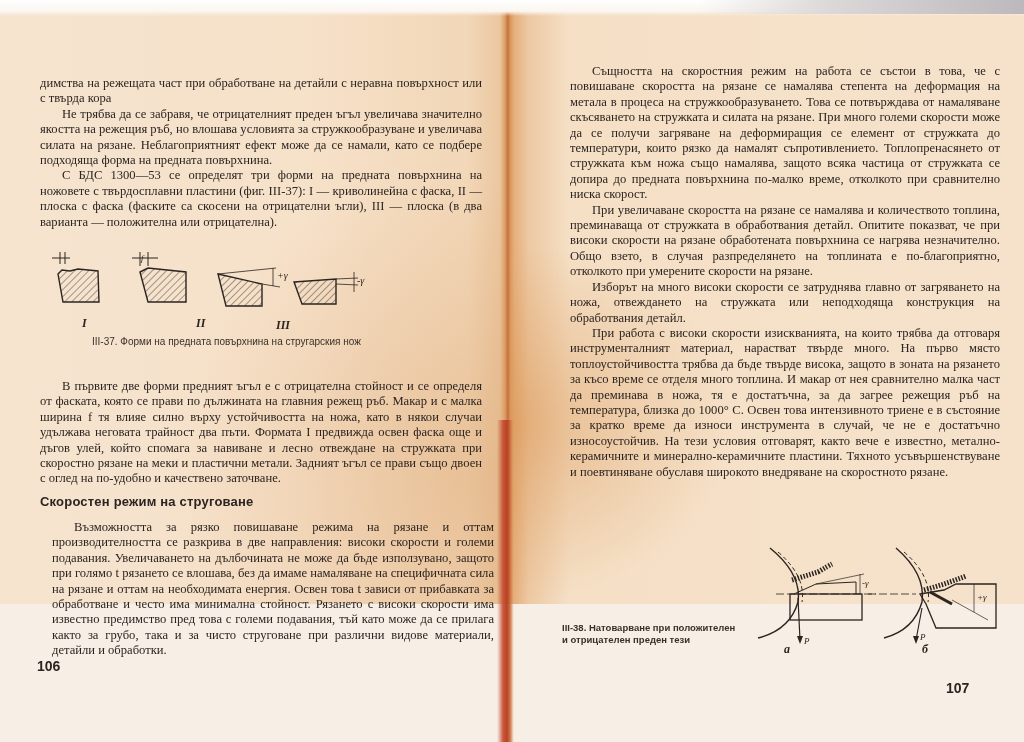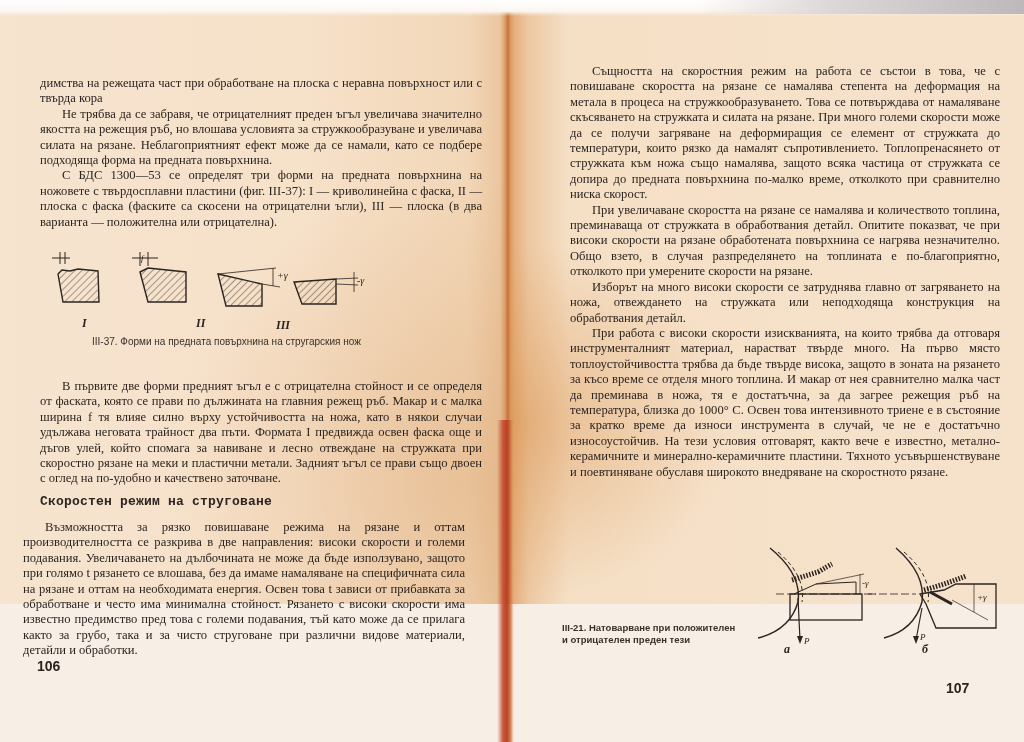--- a/index.html
+++ b/index.html
@@ -48,21 +48,21 @@
     position:absolute;
     font-size:12.6px;
     line-height:15.4px;
     text-align:justify;
     color:#2b2420;
   }
   .text-block p { margin:0; text-indent:0; }
   .text-block p.indent { text-indent:22px; }
   .text-block p.noindent { text-indent:0; }
   .heading {
-    position:absolute; font-family:Liberation Mono, monospace;
+    position:absolute; font-family:Liberation Sans, sans-serif;
     font-weight:bold; font-size:13px; color:#2b2420; letter-spacing:0.2px;
   }
   .caption {
     position:absolute; font-family:"Liberation Sans", sans-serif;
     font-size:10px; color:#3a302a;
   }
   .page-num {
     position:absolute; font-family:"Liberation Sans", sans-serif;
     font-weight:bold; font-size:14px; color:#2b2420;
   }
@@ -71,21 +71,21 @@
     position:absolute; font-family:"Liberation Serif", serif; font-style:italic;
     font-weight:bold; font-size:12px; color:#2b2420;
   }
 </style>
 </head>
 <body>
 
 <div class="page page-left">
 
   <div class="text-block" style="left:40px; top:76px; width:442px;">
-    <p class="noindent">димства на режещата част при обработване на плоска с неравна повърхност или с твърда кора</p>
+    <p class="noindent">димства на режещата част при обработване на детайли с неравна повърхност или с твърда кора</p>
     <p class="indent">Не трябва да се забравя, че отрицателният преден ъгъл увеличава значително якостта на режещия ръб, но влошава условията за стружкообразуване и увеличава силата на рязане. Неблагоприятният ефект може да се намали, като се подбере подходяща форма на предната повърхнина.</p>
     <p class="indent">С БДС 1300—53 се определят три форми на предната повърхнина на ножовете с твърдосплавни пластини (фиг. III-37): I — криволинейна с фаска, II — плоска с фаска (фаските са скосени на отрицателни ъгли), III — плоска (в два варианта — положителна или отрицателна).</p>
   </div>
 
   <div class="figure" style="left:40px; top:248px; width:400px; height:80px;">
     <svg width="400" height="80" viewBox="0 0 400 80">
       <defs>
         <pattern id="hatch" width="5" height="5" patternUnits="userSpaceOnUse" patternTransform="rotate(45)">
           <line x1="0" y1="0" x2="0" y2="5" stroke="#3a302a" stroke-width="0.9"></line>
         </pattern>
@@ -120,37 +120,37 @@
   </div>
 
   <div class="caption" style="left:44px; top:336px;padding-left:48px;">III-37. Форми на предната повърхнина на стругарския нож</div>
 
   <div class="text-block" style="left:40px; top:379px; width:442px;">
     <p class="indent">В първите две форми предният ъгъл е с отрицателна стойност и се определя от фаската, която се прави по дължината на главния режещ ръб. Макар и с малка ширина f тя влияе силно върху устойчивостта на ножа, като в някои случаи удължава неговата трайност два пъти. Формата I предвижда освен фаска още и дъгов улей, който спомага за навиване и лесно отвеждане на стружката при скоростно рязане на меки и пластични метали. Задният ъгъл се прави също двоен с оглед на по-удобно и качествено заточване.</p>
   </div>
 
   <div class="heading" style="left:40px; top:494px;">Скоростен режим на струговане</div>
 
-  <div class="text-block" style="left:23px; top:520px; width:442px;">
+  <div class="text-block" style="left:52px; top:520px; width:442px;">
     <p class="indent">Възможността за рязко повишаване режима на рязане и оттам производителността се разкрива в две направления: високи скорости и големи подавания. Увеличаването на дълбочината не може да бъде използувано, защото при голямо t рязането се влошава, без да имаме намаляване на специфичната сила на рязане и оттам на необходимата енергия. Освен това t зависи от прибавката за обработване и често има минимална стойност. Рязането с високи скорости има известно предимство пред това с големи подавания, тъй като може да се прилага както за грубо, така и за чисто струговане при различни видове материали, детайли и обработки.</p>
   </div>
 
   <div class="page-num" style="left:37px; top:658px;">106</div>
 </div>
 
 <div class="page page-right">
   <div class="text-block" style="left:62px; top:64px; width:430px;">
     <p class="indent">Същността на скоростния режим на работа се състои в това, че с повишаване скоростта на рязане се намалява степента на деформация на метала в процеса на стружкообразуването. Това се потвърждава от намаляване скъсяването на стружката и силата на рязане. При много големи скорости може да се получи загряване на деформиращия се елемент от стружката до температури, които рязко да намалят съпротивлението. Топлопренасянето от стружката към ножа също намалява, защото всяка частица от стружката се допира до предната повърхнина по-малко време, отколкото при сравнително ниска скорост.</p>
     <p class="indent">При увеличаване скоростта на рязане се намалява и количеството топлина, преминаваща от стружката в обработвания детайл. Опитите показват, че при високи скорости на рязане обработената повърхнина се нагрява незначително. Общо взето, в случая разпределянето на топлината е по-благоприятно, отколкото при умерените скорости на рязане.</p>
     <p class="indent">Изборът на много високи скорости се затруднява главно от загряването на ножа, отвеждането на стружката или неподходяща конструкция на обработвания детайл.</p>
     <p class="indent">При работа с високи скорости изискванията, на които трябва да отговаря инструменталният материал, нарастват твърде много. На първо място топлоустойчивостта трябва да бъде твърде висока, защото в зоната на рязането за късо време се отделя много топлина. И макар от нея сравнително малка част да преминава в ножа, тя е достатъчна, за да загрее режещия ръб на температура, близка до 1000° С. Освен това интензивното триене е в състояние за кратко време да износи инструмента в случай, че не е достатъчно износоустойчив. На тези условия отговарят, както вече е известно, метално-керамичните и минерално-керамичните пластини. Тяхното усъвършенствуване и поевтиняване обуславя широкото внедряване на скоростното рязане.</p>
   </div>
 
   <div class="caption" style="left:54px; top:622px; font-weight:bold; font-size:9.5px; line-height:12px;">
-    <div>III-21. Натоварване при положителен</div>
+    <div>III-38. Натоварване при положителен</div>
     <div>и отрицателен преден тези</div>
   </div>
 
   <div class="figure" style="left:248px; top:544px; width:260px; height:110px;">
     <svg width="260" height="110" viewBox="0 0 260 110">
 
       <path d="M14,4 Q46,30 42,58 Q34,86 2,94" fill="none" stroke="#2b2420" stroke-width="1.4"></path>
       <path d="M22,8 Q50,32 46,58" fill="none" stroke="#2b2420" stroke-width="1" stroke-dasharray="4,3"></path>
       <path d="M36,36 L62,28 Q72,22 76,20" fill="none" stroke="#2b2420" stroke-width="5" stroke-dasharray="1.5,1.5"></path>
       <rect x="34" y="50" width="72" height="26" fill="none" stroke="#2b2420" stroke-width="1.3"></rect>

